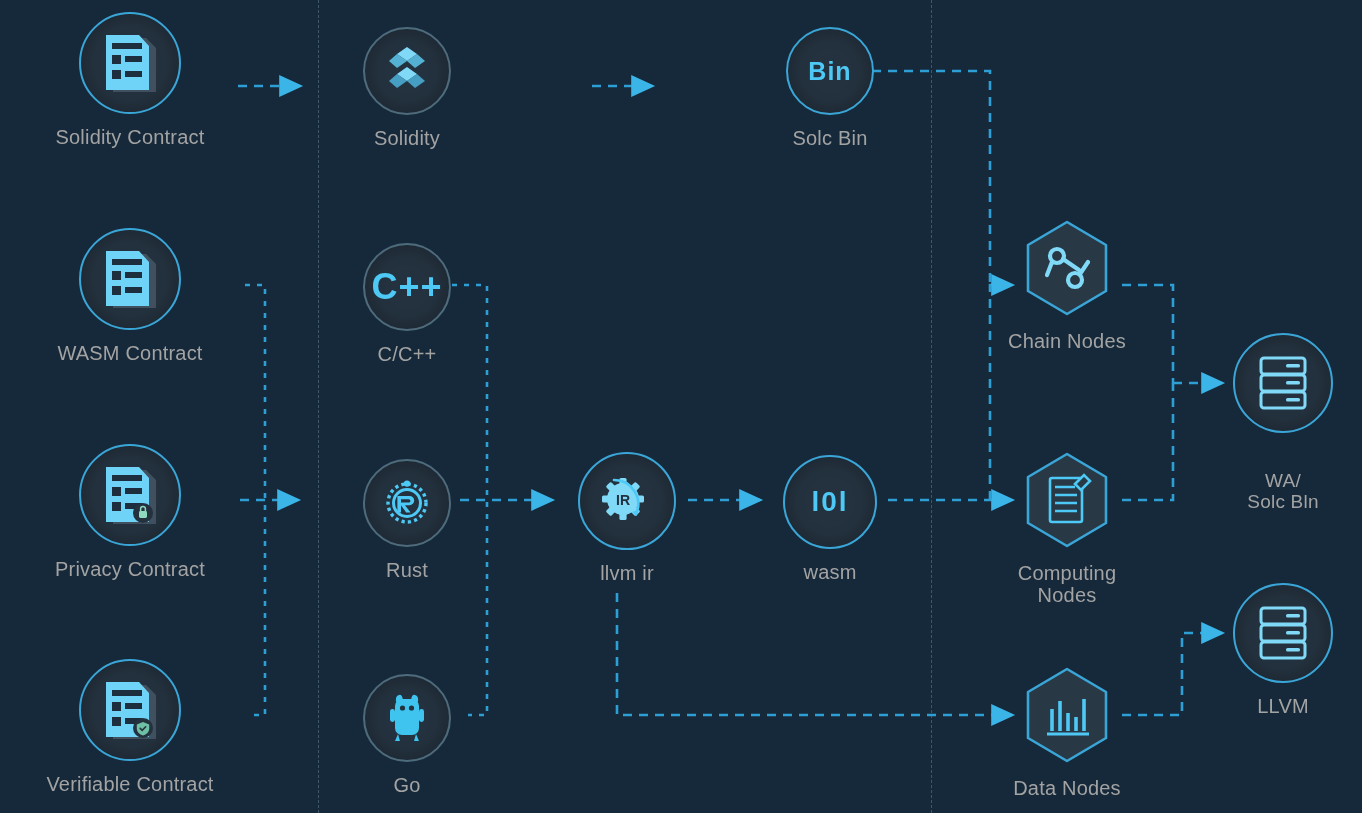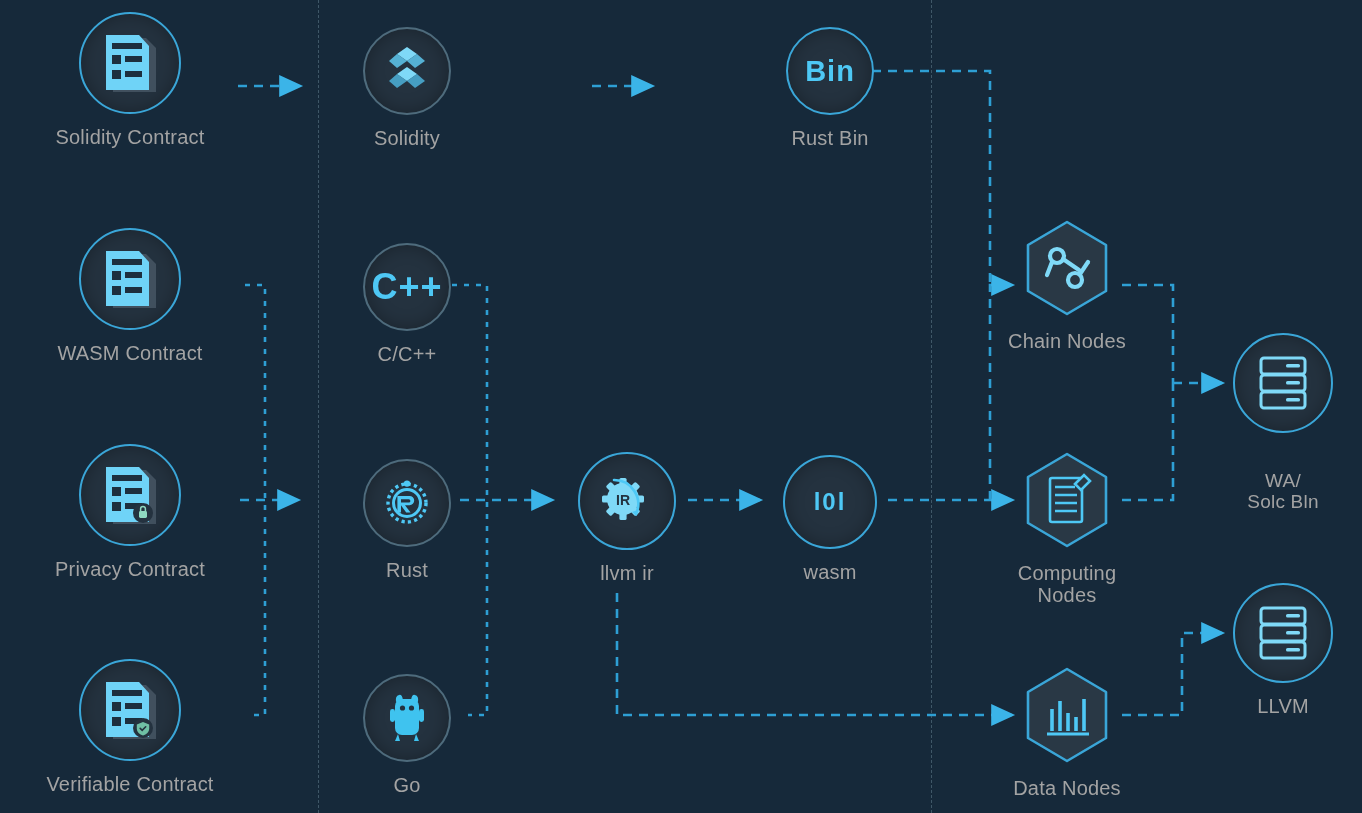--- a/index.html
+++ b/index.html
@@ -208,23 +208,23 @@
         <path d="M32 42 l3 7 h-5 z" fill="#3fc3ef"></path>
         <circle cx="18.5" cy="16" r="2.6" fill="#24323f"></circle>
         <circle cx="27.5" cy="16" r="2.6" fill="#24323f"></circle>
       </svg>
     </div>
     <div class="label">Go</div>
   </div>
 
   <div class="node" style="left:765px;top:27px;width:130px;">
     <div class="circle" style="width:84px;height:84px;">
-      <span class="txtglyph" style="font-size:29px;">Bin</span>
-    </div>
-    <div class="label">Rust Bin</div>
+      <span class="txtglyph" style="font-size:25px;">Bin</span>
+    </div>
+    <div class="label">Solc Bin</div>
   </div>
 
   <div class="node" style="left:562px;top:452px;width:130px;">
     <div class="circle" style="width:94px;height:94px;">
       <svg width="62" height="62" viewBox="0 0 62 62">
         <g transform="translate(27,29)">
           <g fill="#7fd9f7">
             <circle cx="0" cy="0" r="16"></circle>
             <g>
               <rect x="-3.6" y="-21" width="7.2" height="8" rx="1.6"></rect>
@@ -241,21 +241,21 @@
         </g>
         <path d="M18 10 a24 24 0 0 1 22 34" fill="none" stroke="#4ec8f5" stroke-width="2.6" stroke-linecap="round"></path>
         <path d="M36 42 l4.8 4 l1.6-6.2 z" fill="#4ec8f5"></path>
       </svg>
     </div>
     <div class="label">llvm ir</div>
   </div>
 
   <div class="node" style="left:765px;top:455px;width:130px;">
     <div class="circle" style="width:90px;height:90px;">
-      <span class="txtglyph" style="font-size:24px;letter-spacing:2px;">l0l</span>
+      <span class="txtglyph" style="font-size:28px;letter-spacing:2px;">l0l</span>
     </div>
     <div class="label">wasm</div>
   </div>
 
   <div class="node" style="left:1002px;top:218px;width:130px;align-items:center;">
     <div class="hex" style="width:100px;height:100px;">
       <svg width="100" height="100" viewBox="0 0 100 100">
         <path d="M50 4 L89 27 L89 73 L50 96 L11 73 L11 27 Z" fill="#293845" stroke="#3aa6d8" stroke-width="2.6" stroke-linejoin="round"></path>
         <g stroke="#7fd9f7" stroke-width="4.2" fill="none" stroke-linecap="round">
           <circle cx="40" cy="38" r="7"></circle>

